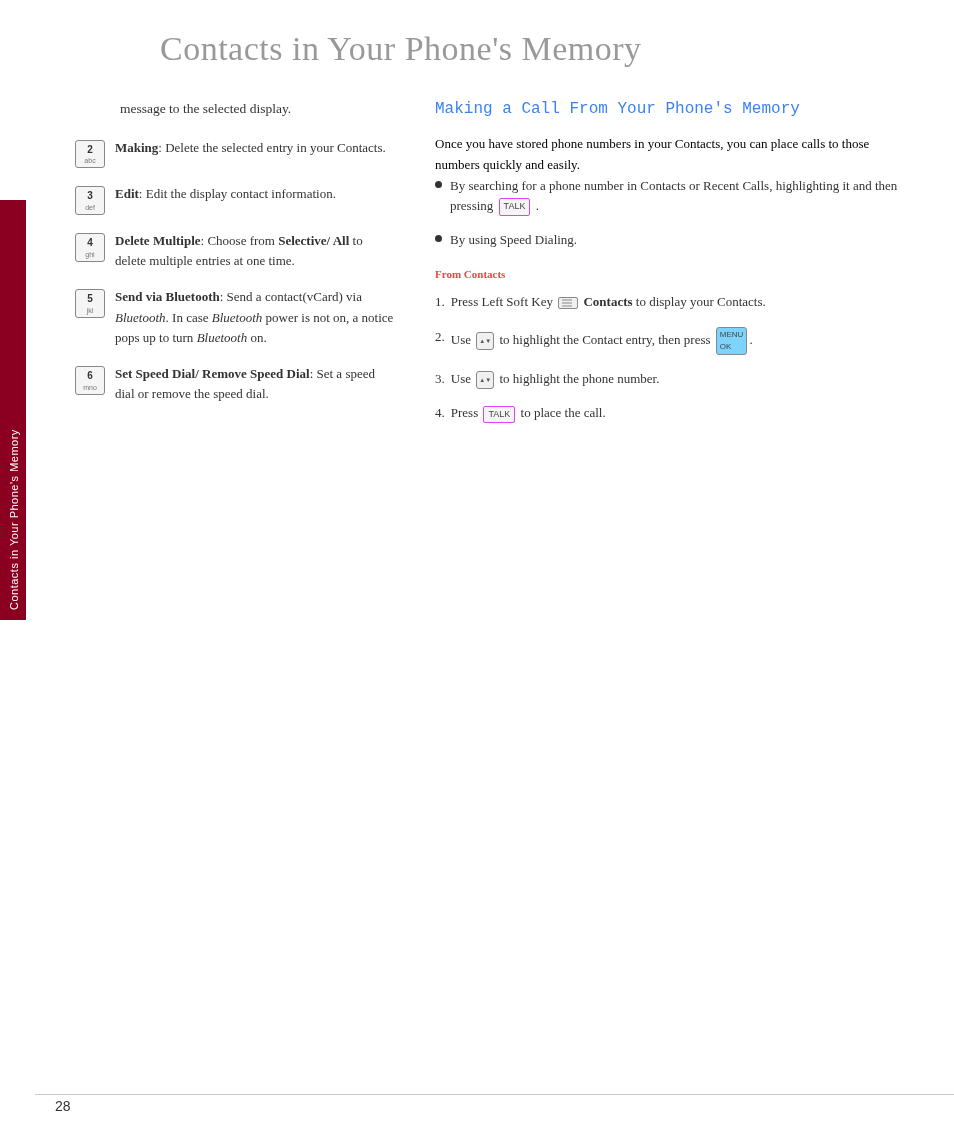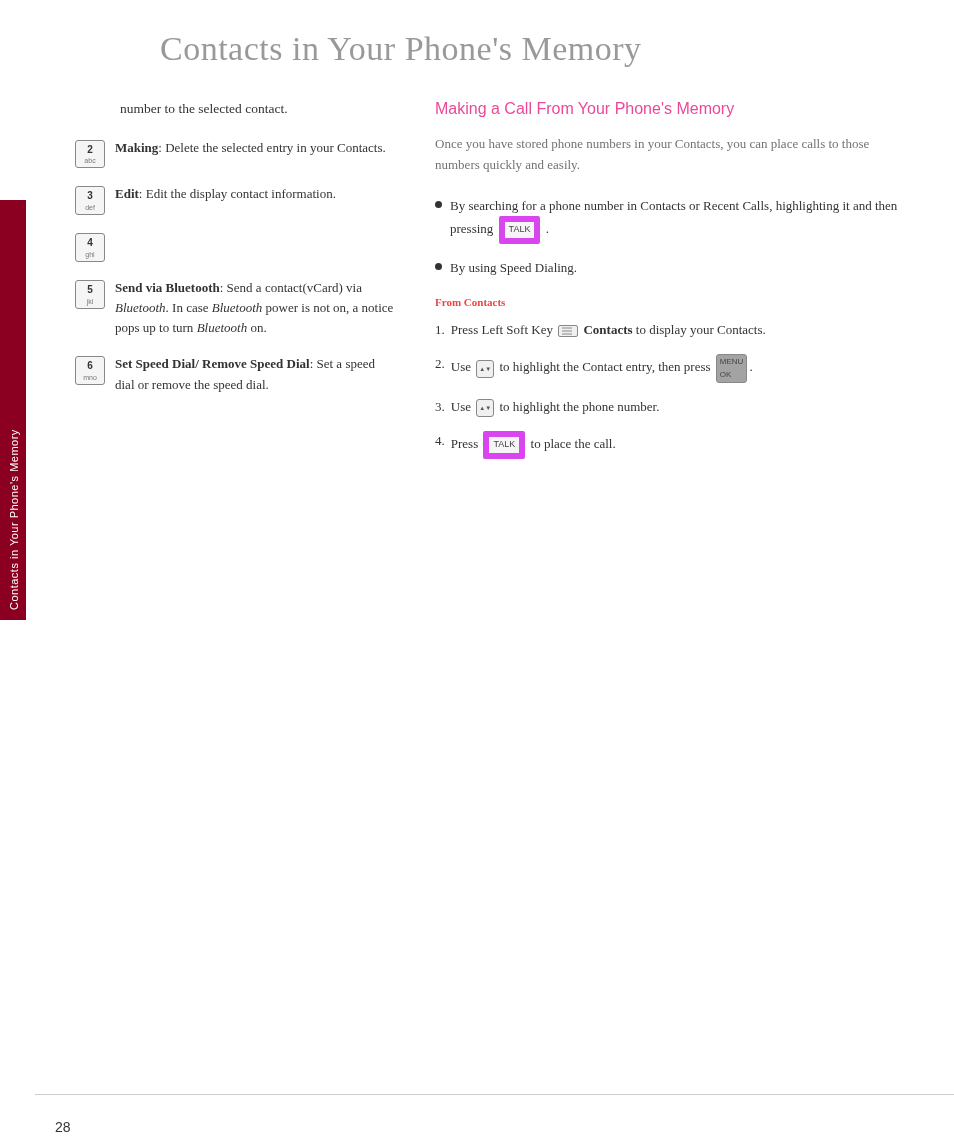--- a/index.html
+++ b/index.html
@@ -155,33 +155,33 @@
 
     .menu-text strong {
       font-weight: bold;
     }
 
     .menu-text em {
     }
 
     
     .section-title {
-      color: #ec4899;
+      color: #3b82f6;
       font-size: 16px;
       font-weight: normal;
       line-height: 1.4;
       margin-bottom: 14px;
-      font-family: Liberation Sans, sans-serif;
+      font-family: Liberation Mono, monospace;
     }
 
     .section-body {
       font-size: 13px;
-      color: #737373;
+      color: #000000;
       line-height: 1.6;
-      margin-bottom: 20px;
+      margin-bottom: 0;
     }
 
     .bullet-list {
       list-style: none;
       margin-bottom: 18px;
     }
 
     .bullet-list li {
       display: flex;
       align-items: flex-start;
@@ -196,21 +196,21 @@
       width: 7px;
       height: 7px;
       background: #333;
       border-radius: 50%;
       flex-shrink: 0;
       margin-top: 5px;
     }
 
     .inline-btn {
       display: inline-block;
-      border: 6px solid #d946ef;
+      border: 1px solid #d946ef;
       border-radius: 2px;
       padding: 1px 4px;
       font-size: 9px;
       font-family: Arial, sans-serif;
       color: #444;
       background: #f5f5f5;
       vertical-align: middle;
       margin: 0 2px;
     }
 
@@ -262,21 +262,21 @@
       left: 50%;
       transform: translate(-50%, -50%);
       color: #555;
       line-height: 1;
     }
 
     .menu-ok-icon {
       display: inline-block;
       border: 1px solid #888;
       border-radius: 3px;
-      background: #a3a3a3;
+      background: #7dd3fc;
       font-size: 8px;
       padding: 1px 3px;
       vertical-align: middle;
       font-family: Arial, sans-serif;
       color: #444;
       margin: 0 2px;
     }
 
     .soft-key-icon {
       display: inline-block;
@@ -298,21 +298,21 @@
       transform: translateY(-50%);
       width: 10px;
       height: 1px;
       background: #888;
       box-shadow: 0 3px 0 #888, 0 -3px 0 #888;
     }
 
     
     .page-number {
       position: absolute;
-      bottom: 10px;
+      bottom: 31px;
       left: 55px;
       font-size: 14px;
       color: #333;
       font-family: Arial, sans-serif;
     }
 
     .page-number-line {
       position: absolute;
       bottom: 50px;
       left: 35px;
@@ -334,21 +334,21 @@
   </div>
 
   <div class="content">
 
     <h1 class="page-title">Contacts in Your Phone's Memory</h1>
 
     <div class="two-col">
 
       <div class="left-col">
 
-        <p class="intro-text">number to the selected contact.</p>
+        <p class="intro-text">message to the selected display.</p>
 
         <div class="menu-item">
           <div class="key-icon">
             <span class="key-num">2</span>
             <span class="key-sub">abc</span>
           </div>
           <div class="menu-text">
             <strong>Making</strong><span>: Delete the selected entry in your Contacts.</span>
           </div>
         </div>
@@ -361,20 +361,23 @@
           <div class="menu-text">
             <strong>Edit</strong><span>: Edit the display contact information.</span>
           </div>
         </div>
 
         <div class="menu-item">
           <div class="key-icon">
             <span class="key-num">4</span>
             <span class="key-sub">ghi</span>
           </div>
+          <div class="menu-text">
+            <strong>Delete Multiple</strong><span>: Choose from <strong>Selective/ All</strong> to delete multiple entries at one time.</span>
+          </div>
         </div>
 
         <div class="menu-item">
           <div class="key-icon">
             <span class="key-num">5</span>
             <span class="key-sub">jkl</span>
           </div>
           <div class="menu-text">
             <strong>Send via Bluetooth</strong><span>: Send a contact(vCard) via <em>Bluetooth</em>. In case <em>Bluetooth</em> power is not on, a notice pops up to turn <em>Bluetooth</em> on.</span>
           </div>

